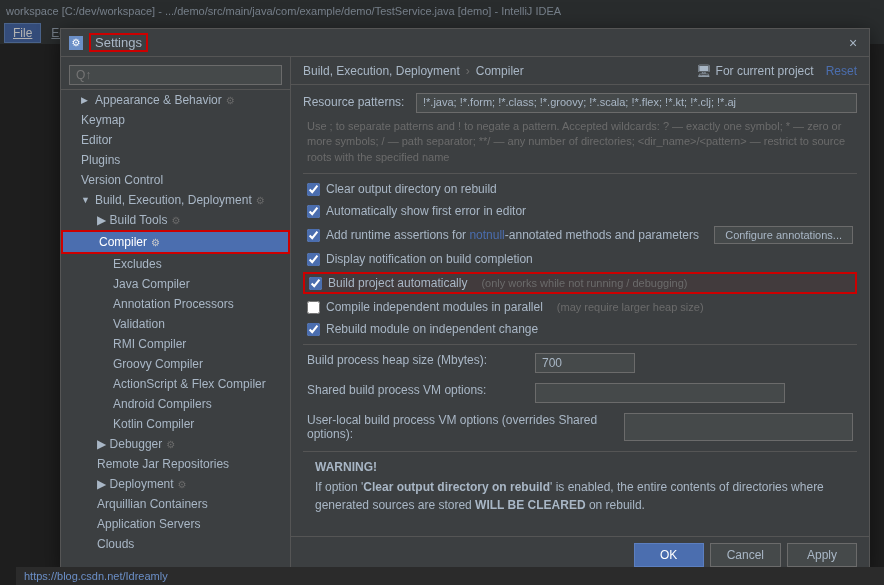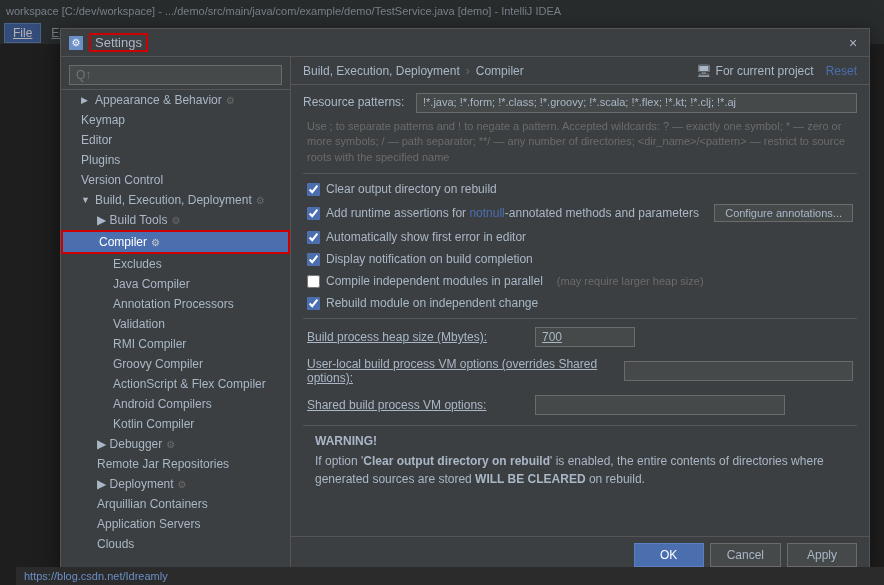--- a/index.html
+++ b/index.html
@@ -303,25 +303,23 @@
       border: 1px solid #6b6b6b;
       color: #a9b7c6;
       font-size: 11px;
       padding: 2px 10px;
       cursor: pointer;
       min-width: 80px;
     }
 
     .form-row {
       display: flex;
-      align-items: center;
       gap: 8px;
       margin-bottom: 6px;
       padding: 2px 4px;
-      text-decoration: underline;
     }
     .form-label {
       font-size: 12px;
       color: #a9b7c6;
       min-width: 220px;
     }
     .form-input {
       background: #45494a;
       border: 1px solid #6b6b6b;
       color: #a9b7c6;
@@ -549,63 +547,68 @@
         <div class="hint-text">Use ; to separate patterns and ! to negate a pattern. Accepted wildcards: ? — exactly one symbol; * — zero or more symbols; / — path separator; **/ — any number of directories; &lt;dir_name&gt;/&lt;pattern&gt; — restrict to source roots with the specified name</div>
 
         <hr class="divider">
 
         <div class="checkbox-row">
           <input type="checkbox" checked="" id="cb-clear-output" style="">
           <label class="checkbox-label" for="cb-clear-output">Clear output directory on rebuild</label>
         </div>
 
         <div class="checkbox-row">
+          <input type="checkbox" checked="" id="cb-auto-show" style="">
+          <label class="checkbox-label" for="cb-auto-show">Automatically show first error in editor</label>
+        </div>
+
+        <div class="checkbox-row">
           <input type="checkbox" checked="" id="cb-add-runtime" style="">
           <label class="checkbox-label" for="cb-add-runtime">
             Add runtime assertions for <a>notnull</a>-annotated methods and parameters
           </label>
           <button class="configure-btn">Configure annotations...</button>
         </div>
 
         <div class="checkbox-row">
-          <input type="checkbox" checked="" id="cb-auto-show" style="">
-          <label class="checkbox-label" for="cb-auto-show">Automatically show first error in editor</label>
-        </div>
-
-        <div class="checkbox-row">
           <input type="checkbox" checked="" id="cb-display-notif" style="">
           <label class="checkbox-label" for="cb-display-notif">Display notification on build completion</label>
         </div>
 
+        <div class="checkbox-row checkbox-row-highlighted" style="border:2px solid #cc0000; display:flex; align-items:center;">
+          <input type="checkbox" checked="" id="cb-build-auto" style="">
+          <label class="checkbox-label" for="cb-build-auto">Build project automatically</label>
+          <span class="checkbox-note">(only works while not running / debugging)</span>
+        </div>
 
         <div class="checkbox-row">
           <input type="checkbox" id="cb-compile-parallel" style="">
           <label class="checkbox-label" for="cb-compile-parallel">Compile independent modules in parallel</label>
           <span class="checkbox-note">(may require larger heap size)</span>
         </div>
 
         <div class="checkbox-row">
           <input type="checkbox" checked="" id="cb-rebuild-module" style="">
           <label class="checkbox-label" for="cb-rebuild-module">Rebuild module on independent change</label>
         </div>
 
         <hr class="divider">
 
         <div class="form-row">
           <span class="form-label">Build process heap size (Mbytes):</span>
           <input type="text" class="form-input" value="700" style="">
         </div>
 
         <div class="form-row">
+          <span class="form-label">Shared build process VM options:</span>
+          <input type="text" class="form-input-wide" style="">
+        </div>
+
+        <div class="form-row">
           <span class="form-label">User-local build process VM options (overrides Shared options):</span>
-          <input type="text" class="form-input-wide" style="">
-        </div>
-
-        <div class="form-row">
-          <span class="form-label">Shared build process VM options:</span>
           <input type="text" class="form-input-wide" style="">
         </div>
 
         <div class="warning-box">
           <div class="warning-title">WARNING!</div>
           <div class="warning-text">
             If option '<strong>Clear output directory on rebuild</strong>' is enabled, the entire contents of directories where generated sources are stored <strong>WILL BE CLEARED</strong> on rebuild.
           </div>
         </div>
 

